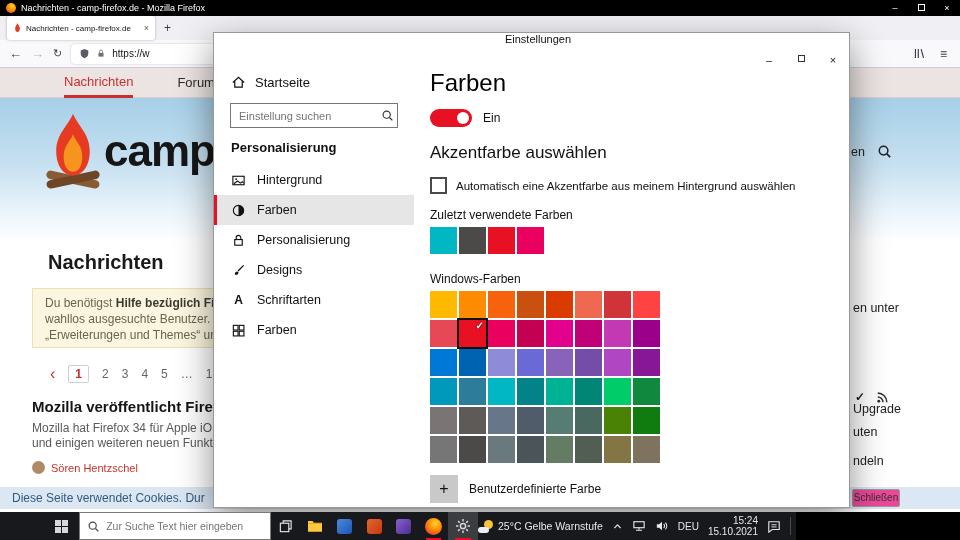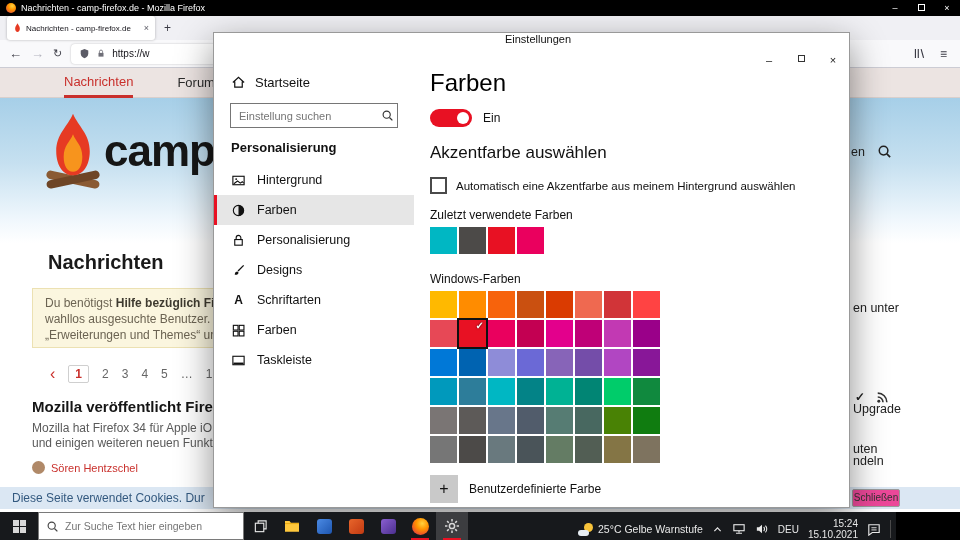--- a/index.html
+++ b/index.html
@@ -104,22 +104,22 @@
   .recent-row{margin-top:5px;display:flex;gap:2px;}
   .colors-grid{margin-top:5px;display:grid;grid-template-columns:repeat(8,27px);gap:2px;width:230px;}
   .swatch{width:27px;height:27px;position:relative;}
   .swatch.sel{outline:2px solid #111;}
   .chkmark{position:absolute;top:0;right:2px;color:#fff;font-size:10px;font-weight:bold;text-shadow:0 0 2px rgba(0,0,0,.9);}
   .custom-row{margin-top:12px;display:flex;align-items:center;gap:11px;}
   .custom-btn{width:28px;height:28px;background:#c9c9c9;color:#111;font-size:16px;text-align:center;line-height:27px;}
   .custom-label{font-size:12px;color:#111;}
 
   
-  .taskbar{position:absolute;left:0;bottom:0;width:896px;height:28px;background:#17191c;display:flex;
-           align-items:flex-end;z-index:20;color:#e8e8e8;}
+  .taskbar{position:absolute;left:0;bottom:0;width:796px;height:28px;background:#17191c;display:flex;
+           align-items:center;z-index:20;color:#e8e8e8;padding-left:44px;}
   .tb-start{width:38px;height:28px;display:flex;align-items:center;justify-content:center;}
   .win-logo{display:grid;grid-template-columns:6px 6px;grid-template-rows:6px 6px;gap:1px;}
   .win-logo span{background:#d8d8d8;}
   .tb-search{width:206px;height:28px;background:#fff;border:1px solid #7a7a7a;display:flex;align-items:center;
              gap:6px;padding-left:7px;}
   .tb-search input{border:0;outline:0;flex:1;font-size:10.5px;color:#5f5f5f;background:transparent;font-family:inherit;}
   .tb-btn{width:32px;height:28px;display:flex;align-items:center;justify-content:center;position:relative;}
   .tb-btn.open::after{content:"";position:absolute;bottom:0;left:7px;right:7px;height:2px;background:#e81123;}
   .tb-btn.active{background:rgba(255,255,255,.16);}
   .appsq{width:15px;height:15px;border-radius:3px;}
@@ -250,21 +250,21 @@
           <span class="frag-check">✓</span>
           <svg width="14" height="14" viewBox="0 0 16 16">
             <circle cx="3.2" cy="12.8" r="1.7" fill="#333"></circle>
             <path d="M2 8 a6 6 0 0 1 6 6 M2 3.6 a10.4 10.4 0 0 1 10.4 10.4" fill="none" stroke="#333" stroke-width="1.8"></path>
           </svg>
         </div>
       </div>
 
       <span class="frag" style="left:853px;top:233px">en unter</span>
       <span class="frag" style="left:853px;top:334px">Upgrade</span>
-      <span class="frag" style="left:853px;top:374px">uten</span>
+      <span class="frag" style="left:853px;top:357px">uten</span>
       <span class="frag" style="left:853px;top:386px">ndeln</span>
 
       <div class="cookie">
         <span>Diese Seite verwendet Cookies. Dur</span>
         <span class="cookie-btn">Schließen</span>
       </div>
 
     </div>
   </div>
 
@@ -335,27 +335,20 @@
             <span>Schriftarten</span>
           </div>
           <div class="side-item">
             <svg width="15" height="15" viewBox="0 0 16 16">
               <rect x="2.5" y="2.5" width="5" height="5" fill="none" stroke="#111" stroke-width="1.2"></rect>
               <rect x="8.8" y="2.5" width="5" height="5" fill="none" stroke="#111" stroke-width="1.2"></rect>
               <rect x="2.5" y="8.8" width="5" height="5" fill="none" stroke="#111" stroke-width="1.2"></rect>
               <rect x="8.8" y="8.8" width="5" height="5" fill="none" stroke="#111" stroke-width="1.2"></rect>
             </svg>
             <span>Farben</span>
-          </div>
-          <div class="side-item">
-            <svg width="15" height="15" viewBox="0 0 16 16">
-              <rect x="2" y="3.5" width="12" height="9" fill="none" stroke="#111" stroke-width="1.2"></rect>
-              <rect x="2.6" y="10.2" width="10.8" height="1.8" fill="#111"></rect>
-            </svg>
-            <span>Taskleiste</span>
           </div>
         </div>
       </div>
 
       <div class="st-main">
         <div class="st-title">Farben</div>
 
         <div class="toggle-row">
           <div class="toggle"></div>
           <span class="toggle-label">Ein</span>

